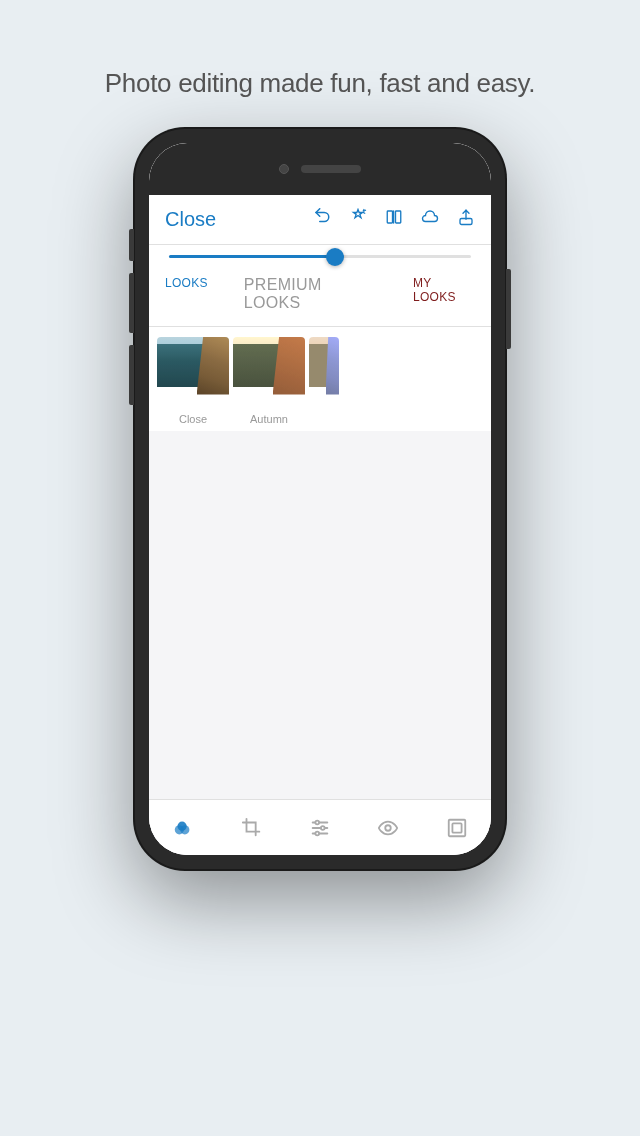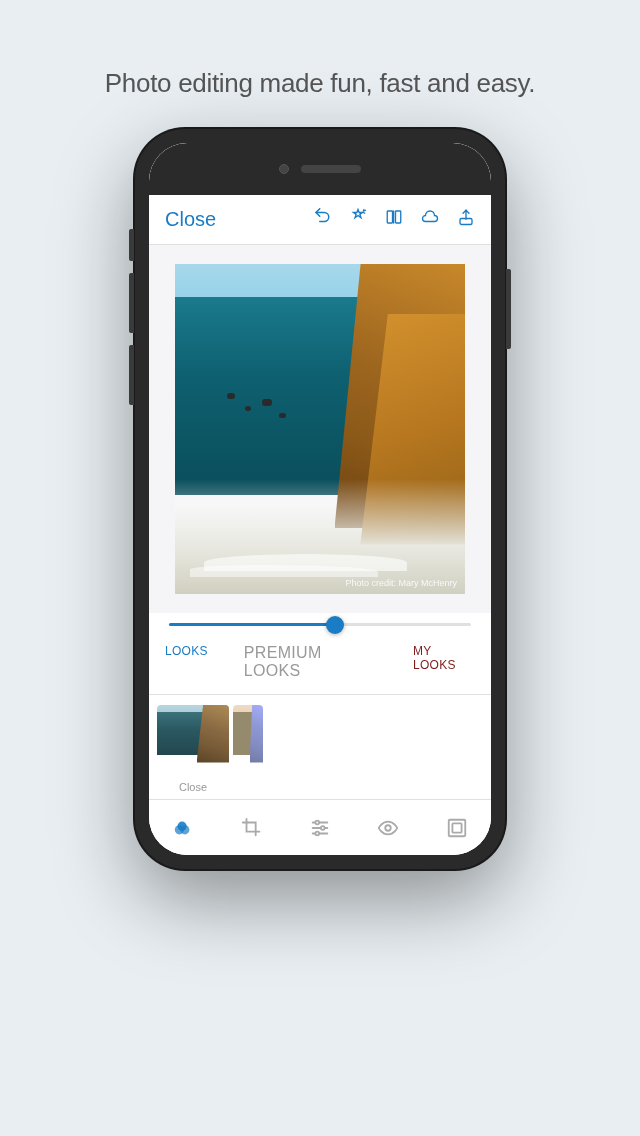--- a/index.html
+++ b/index.html
@@ -456,39 +456,20 @@
           <span class="toolbar-icon">
             <svg class="icon-svg small" viewBox="0 0 24 24" fill="none" stroke="#1a7cc4" stroke-width="1.8" stroke-linecap="round">
               <path d="M12 3v12"></path>
               <path d="M8 7l4-4 4 4"></path>
               <rect x="4" y="14" width="16" height="8" rx="2"></rect>
             </svg>
           </span>
         </div>
       </div>
 
-      <div class="photo-area">
-        <div class="coastal-scene">
-          <div class="sky"></div>
-          <div class="ocean"></div>
-          <div class="cliff"></div>
-          <div class="cliff-detail"></div>
-          <div class="wave-area">
-            <div class="wave1"></div>
-            <div class="wave2"></div>
-          </div>
-          <div class="rocks">
-            <div class="rock" style="width:8px;height:6px;left:10%;top:20%;"></div>
-            <div class="rock" style="width:6px;height:5px;left:30%;top:40%;"></div>
-            <div class="rock" style="width:10px;height:7px;left:50%;top:30%;"></div>
-            <div class="rock" style="width:7px;height:5px;left:70%;top:50%;"></div>
-          </div>
-          <span class="photo-credit">Photo credit: Mary McHenry</span>
-        </div>
-      </div>
 
       <div class="slider-area">
         <div class="slider-track">
           <div class="slider-fill"></div>
           <div class="slider-thumb"></div>
         </div>
       </div>
 
       <div class="looks-tabs">
         <span class="looks-tab active">LOOKS</span>
@@ -503,20 +484,30 @@
             <div class="coastal-scene" style="width:72px;height:72px;transform:scale(1);transform-origin:top left;">
               <div class="sky" style="filter:saturate(0.7);"></div>
               <div class="ocean" style="filter:saturate(0.7);"></div>
               <div class="cliff" style="filter:saturate(0.7);"></div>
             </div>
           </div>
           <span class="filter-label">Close</span>
         </div>
 
 
+        <div class="filter-item">
+          <div class="filter-thumb filter-autumn">
+            <div class="coastal-scene" style="width:72px;height:72px;filter:sepia(0.5) saturate(1.2);">
+              <div class="sky"></div>
+              <div class="ocean" style="background:linear-gradient(180deg, #2a6a5c 0%, #1e5048 100%);"></div>
+              <div class="cliff" style="background:linear-gradient(200deg, #c06010 0%, #904810 100%);"></div>
+            </div>
+          </div>
+          <span class="filter-label">Autumn</span>
+        </div>
 
 
         <div class="filter-item" style="opacity:0.7;overflow:hidden;width:30px;">
           <div class="filter-thumb" style="width:30px;">
             <div class="coastal-scene" style="width:30px;height:72px;filter:saturate(0.9) hue-rotate(200deg);">
               <div class="sky"></div>
               <div class="ocean" style="background:#3a6080;"></div>
               <div class="cliff"></div>
             </div>
           </div>

